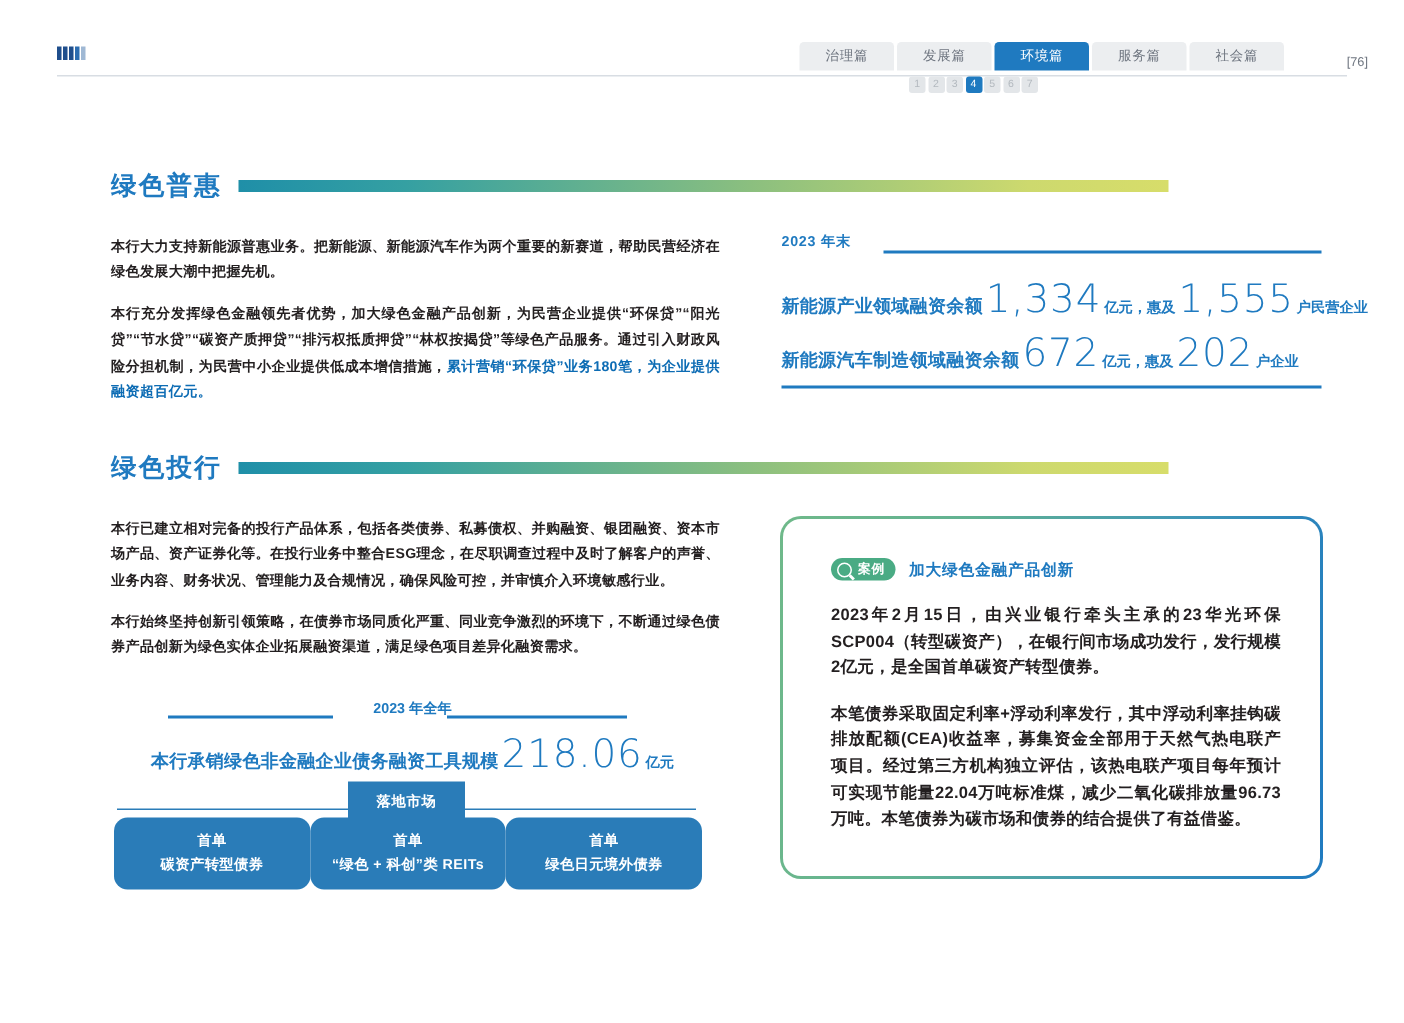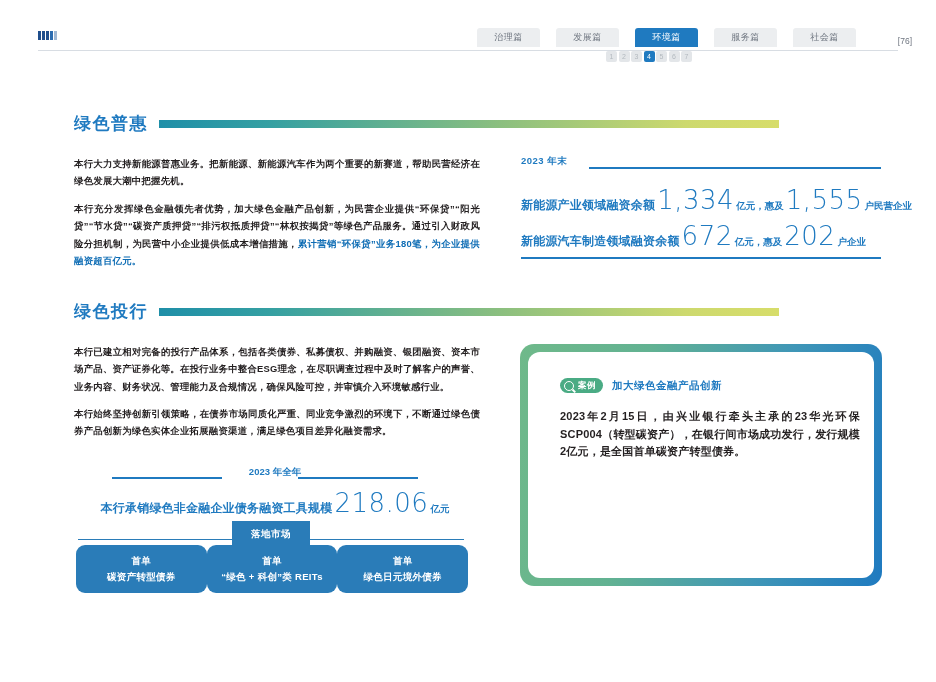--- a/index.html
+++ b/index.html
@@ -15,21 +15,21 @@
   .header { position: absolute; left: 0; top: 0; width: 936px; height: 62px; }
   .brand { position: absolute; left: 38px; top: 31px; display: flex; align-items: center; gap: 7px; }
   .brand-bars { display: flex; align-items: flex-end; gap: 1.5px; height: 9px; }
   .brand-bars i { display: block; width: 2.5px; height: 9px; background: #1f4e8c; }
   .brand-bars i:nth-child(4) { background: #2b6cb0; }
   .brand-bars i:nth-child(5) { background: #9fb8d4; }
   .brand-title { font-size: 8.5px; color: #2d2d2d; letter-spacing: .2px; white-space: nowrap; }
 
   .header-rule { position: absolute; left: 38px; top: 50px; width: 860px; height: 1px; background: #d8dde3; }
 
-  .tabs { position: absolute; right: 80px; top: 28px; display: flex; gap: 16px; padding-left: 21px; }
+  .tabs { position: absolute; right: 80px; top: 28px; display: flex; gap: 2px; padding-left: 21px; }
   .tab {
     width: 63px; height: 19px; border-radius: 3px 3px 0 0;
     background: #eceef0; color: #6f7680; font-size: 9px;
     display: flex; align-items: center; justify-content: center;
     letter-spacing: .5px;
   }
   .tab.active { background: #1f7ac0; color: #fff; }
 
   .pager { position: absolute; left: 606px; top: 51px; display: flex; gap: 1.5px; }
   .pager span {
@@ -89,21 +89,21 @@
   .boxes { position: absolute; left: 76px; top: 545px; width: 392px; display: flex; }
   .box {
     flex: 1; height: 48px; border-radius: 9px; background: #2a7cb8;
     color: #fff; display: flex; flex-direction: column; align-items: center; justify-content: center;
     font-size: 9.5px; font-weight: bold; line-height: 16px; letter-spacing: .3px;
   }
 
   
   .case {
     position: absolute; left: 520px; top: 344px; width: 362px; height: 242px;
-    border-radius: 14px; padding: 8px;
+    border-radius: 14px; padding: 2px;
     background: linear-gradient(100deg, #6fb98a 0%, #62b292 32%, #3f96b7 68%, #1f7ac0 100%);
   }
   .case-inner { width: 100%; height: 100%; background: #fff; border-radius: 12px; position: relative; }
   .case-head { position: absolute; left: 32px; top: 26px; display: flex; align-items: center; gap: 9px; }
   .case-badge {
     display: flex; align-items: center; gap: 4px;
     background: #4aab84; border-radius: 9px; height: 15px; padding: 0 7px 0 4px;
   }
   .case-badge .mag {
     width: 10px; height: 10px; border-radius: 50%;
@@ -238,17 +238,18 @@
     <div class="case-inner">
       <div class="case-head">
         <span class="case-badge">
           <span class="mag"></span>
           <span>案例</span>
         </span>
         <span class="case-title">加大绿色金融产品创新</span>
       </div>
       <div class="case-body">
         <div class="case-p">2023年2月15日，由兴业银行牵头主承的23华光环保SCP004（转型碳资产），在银行间市场成功发行，发行规模2亿元，是全国首单碳资产转型债券。</div>
+        <div class="case-p">本笔债券采取固定利率+浮动利率发行，其中浮动利率挂钩碳排放配额(CEA)收益率，募集资金全部用于天然气热电联产项目。经过第三方机构独立评估，该热电联产项目每年预计可实现节能量22.04万吨标准煤，减少二氧化碳排放量96.73万吨。本笔债券为碳市场和债券的结合提供了有益借鉴。</div>
       </div>
     </div>
   </div>
 
 </div>
 
 </body></html>

